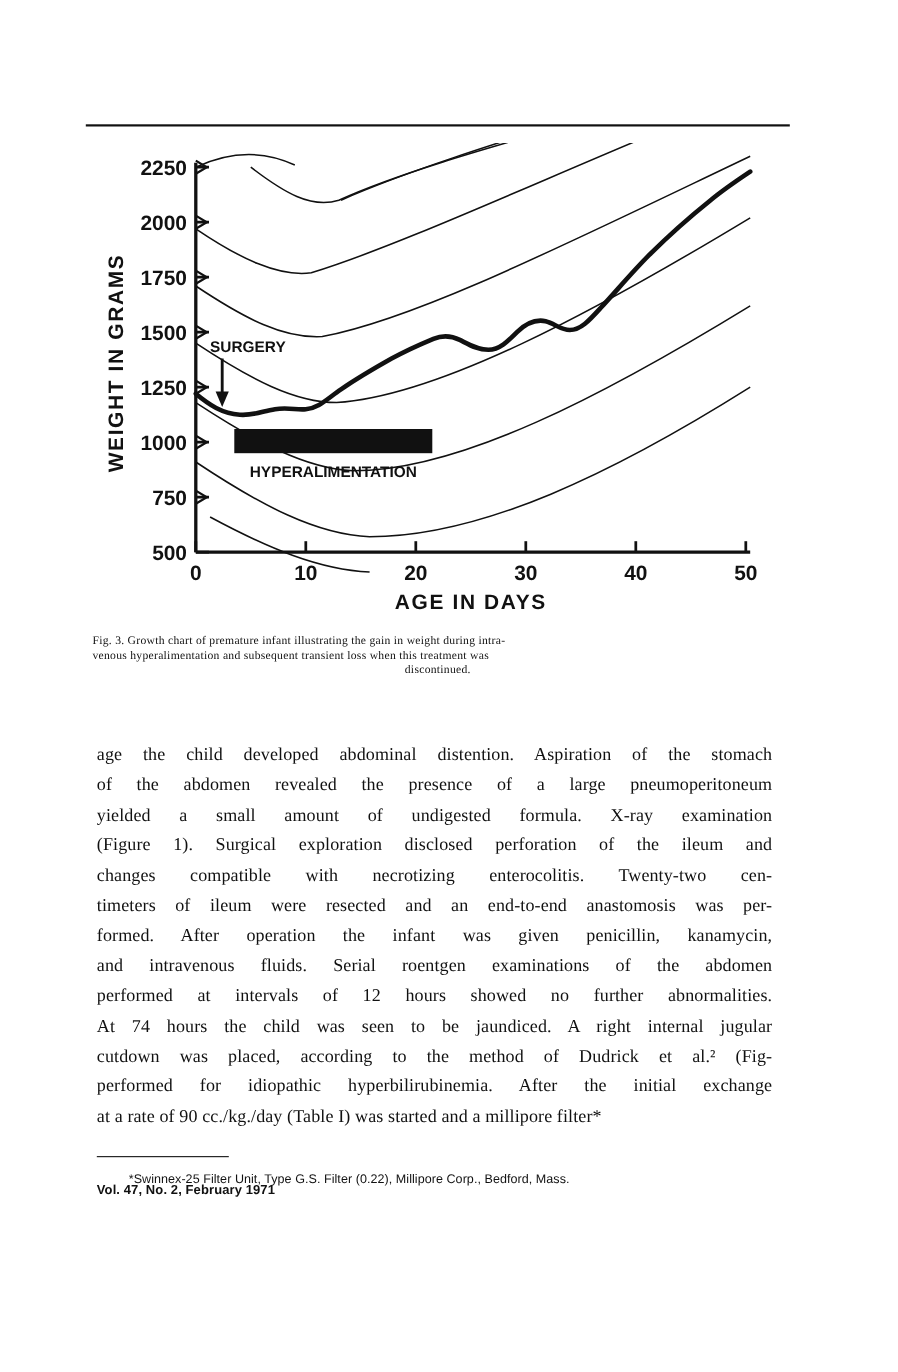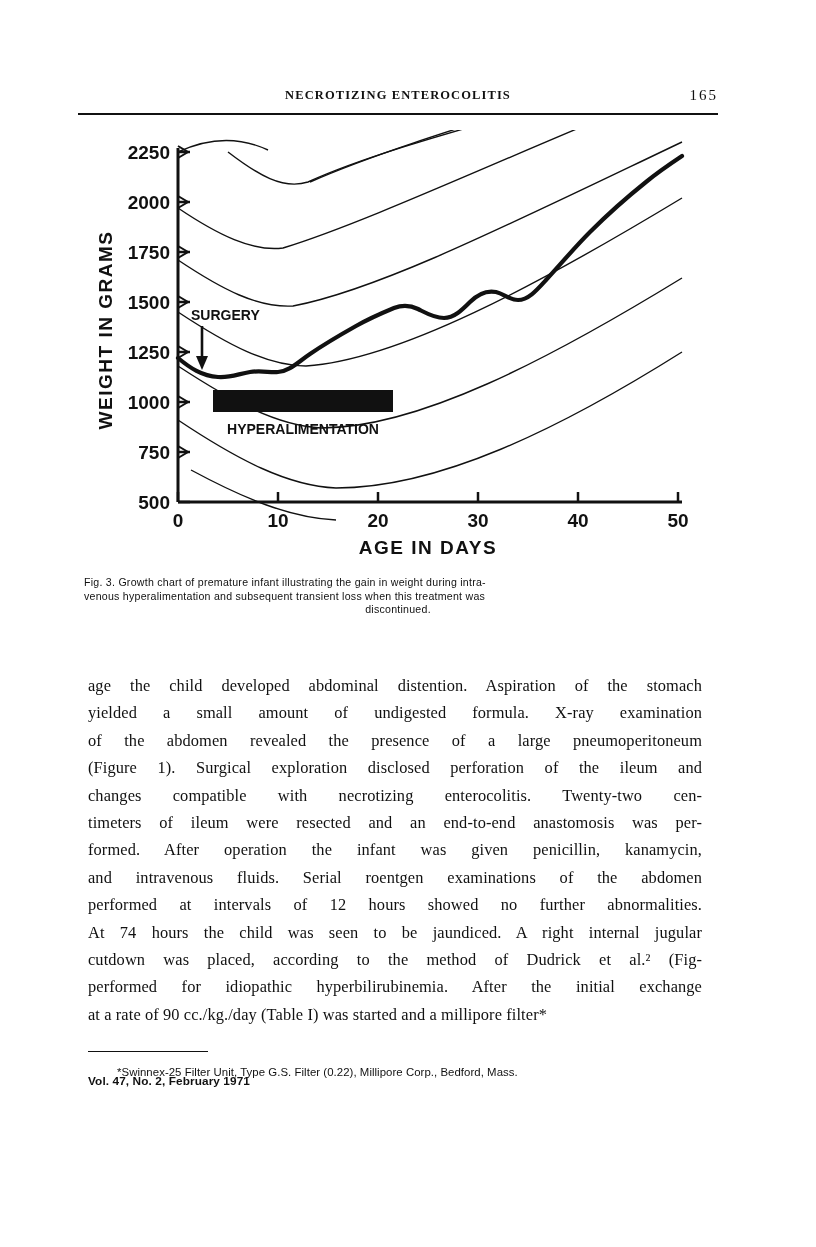--- a/index.html
+++ b/index.html
@@ -66,21 +66,21 @@
     width: 640px;
     height: 430px;
   }
   .figure svg { display: block; }
 
   .fig-caption {
     position: absolute;
     left: 84px;
     top: 576px;
     width: 628px;
-    font-family: Liberation Sans, sans-serif;
+    font-family: Liberation Serif, serif;
     font-size: 10.6px;
     line-height: 13.6px;
     text-align: center;
     letter-spacing: 0.25px;
   }
   .fig-caption .l1 { display:block; text-align: justify; }
   .fig-caption .l2 { display:block; text-align: justify; }
   .fig-caption .l3 { display:block; text-align: center; }
 
   
@@ -147,24 +147,20 @@
     font-size: 14px;
     font-weight: 700;
     fill: #111111;
   }
 </style>
 </head>
 <body>
 
 <div class="page">
 
-  <div class="running-head">
-    <div class="title">NECROTIZING ENTEROCOLITIS</div>
-    <div class="pageno">165</div>
-  </div>
   <div class="rule"></div>
 
   <div class="figure">
     <svg width="640" height="430" viewBox="0 0 640 430" xmlns="http://www.w3.org/2000/svg">
 
       <g>
         <line x1="100" y1="18" x2="100" y2="372" stroke="#111" stroke-width="3"></line>
         <line x1="100" y1="372" x2="604" y2="372" stroke="#111" stroke-width="3"></line>
       </g>
 
@@ -251,22 +247,22 @@
 
   <div class="fig-caption">
     <span class="l1">Fig. 3. Growth chart of premature infant illustrating the gain in weight during intra-</span>
     <span class="l2">venous hyperalimentation and subsequent transient loss when this treatment was</span>
     <span class="l3">discontinued.</span>
   </div>
 
   <div class="body-text">
     <p>
       <span class="line">age the child developed abdominal distention. Aspiration of the stomach</span>
+      <span class="line">of the abdomen revealed the presence of a large pneumoperitoneum</span>
       <span class="line">yielded a small amount of undigested formula. X-ray examination</span>
-      <span class="line">of the abdomen revealed the presence of a large pneumoperitoneum</span>
       <span class="line">(Figure 1). Surgical exploration disclosed perforation of the ileum and</span>
       <span class="line">changes compatible with necrotizing enterocolitis. Twenty-two cen-</span>
       <span class="line">timeters of ileum were resected and an end-to-end anastomosis was per-</span>
       <span class="line">formed. After operation the infant was given penicillin, kanamycin,</span>
       <span class="line">and intravenous fluids. Serial roentgen examinations of the abdomen</span>
       <span class="line">performed at intervals of 12 hours showed no further abnormalities.</span>
       <span class="line">At 74 hours the child was seen to be jaundiced. A right internal jugular</span>
       <span class="line">cutdown was placed, according to the method of Dudrick et al.² (Fig-</span>
       <span class="line">performed for idiopathic hyperbilirubinemia. After the initial exchange</span>
       <span class="line last">at a rate of 90 cc./kg./day (Table I) was started and a millipore filter*</span>

